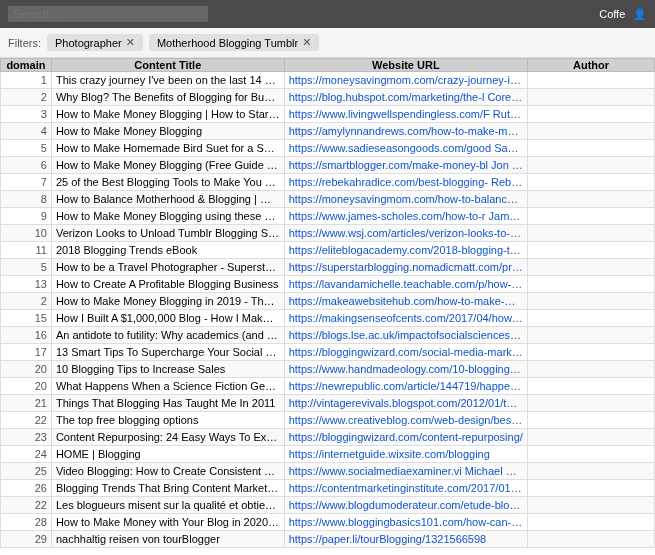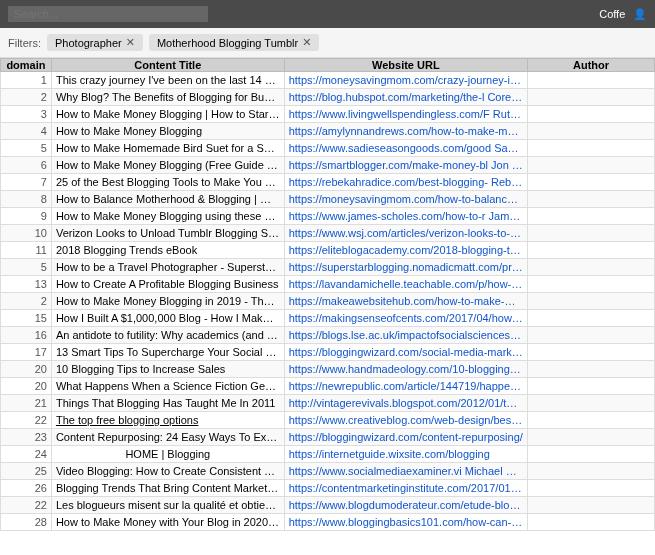--- a/index.html
+++ b/index.html
@@ -247,33 +247,33 @@
           <td class="col-author"></td>
         </tr>
         <tr>
           <td class="col-domain">21</td>
           <td class="col-title" style="overflow: hidden; text-overflow: ellipsis; white-space: nowrap;">Things That Blogging Has Taught Me In 2011</td>
           <td class="col-url" style="color: rgb(17, 85, 204); overflow: hidden; text-overflow: ellipsis; white-space: nowrap;">http://vintagerevivals.blogspot.com/2012/01/things-tha</td>
           <td class="col-author"></td>
         </tr>
         <tr>
           <td class="col-domain">22</td>
-          <td class="col-title" style="overflow: hidden; text-overflow: ellipsis; white-space: nowrap; text-decoration: underline;">The top free blogging options</td>
+          <td class="col-title" style="overflow: hidden; text-overflow: ellipsis; white-space: nowrap;">The top free blogging options</td>
           <td class="col-url" style="color: rgb(17, 85, 204); overflow: hidden; text-overflow: ellipsis; white-space: nowrap;">https://www.creativeblog.com/web-design/best-bloggir</td>
           <td class="col-author"></td>
         </tr>
         <tr>
           <td class="col-domain">23</td>
           <td class="col-title" style="overflow: hidden; text-overflow: ellipsis; white-space: nowrap;">Content Repurposing: 24 Easy Ways To Extend The Life Of Your</td>
           <td class="col-url" style="color: rgb(17, 85, 204); overflow: hidden; text-overflow: ellipsis; white-space: nowrap;">https://bloggingwizard.com/content-repurposing/</td>
           <td class="col-author"></td>
         </tr>
         <tr>
           <td class="col-domain">24</td>
-          <td class="col-title" style="overflow: hidden; text-overflow: ellipsis; white-space: nowrap; text-align: center;">HOME | Blogging</td>
+          <td class="col-title" style="overflow: hidden; text-overflow: ellipsis; white-space: nowrap;">HOME | Blogging</td>
           <td class="col-url" style="color: rgb(17, 85, 204); overflow: hidden; text-overflow: ellipsis; white-space: nowrap;">https://internetguide.wixsite.com/blogging</td>
           <td class="col-author"></td>
         </tr>
         <tr>
           <td class="col-domain">25</td>
           <td class="col-title" style="overflow: hidden; text-overflow: ellipsis; white-space: nowrap;">Video Blogging: How to Create Consistent YouTube Content</td>
           <td class="col-url" style="color: rgb(17, 85, 204); overflow: hidden; text-overflow: ellipsis; white-space: nowrap;">https://www.socialmediaexaminer.vi Michael Stela</td>
           <td class="col-author"></td>
         </tr>
         <tr>
@@ -285,17 +285,23 @@
         <tr>
           <td class="col-domain">22</td>
           <td class="col-title" style="overflow: hidden; text-overflow: ellipsis; white-space: nowrap;">Les blogueurs misent sur la qualité et obtiennent de meilleurs rc</td>
           <td class="col-url" style="color: rgb(17, 85, 204); overflow: hidden; text-overflow: ellipsis; white-space: nowrap;">https://www.blogdumoderateur.com/etude-blogging-0</td>
           <td class="col-author"></td>
         </tr>
         <tr>
           <td class="col-domain">28</td>
           <td class="col-title" style="overflow: hidden; text-overflow: ellipsis; white-space: nowrap;">How to Make Money with Your Blog in 2020 - Blogging Basics 1(</td>
           <td class="col-url" style="color: rgb(17, 85, 204); overflow: hidden; text-overflow: ellipsis; white-space: nowrap;">https://www.bloggingbasics101.com/how-can-i-make-r</td>
+          <td class="col-author"></td>
+        </tr>
+        <tr>
+          <td class="col-domain">29</td>
+          <td class="col-title" style="overflow: hidden; text-overflow: ellipsis; white-space: nowrap;">nachhaltig reisen von tourBlogger</td>
+          <td class="col-url" style="color: rgb(17, 85, 204); overflow: hidden; text-overflow: ellipsis; white-space: nowrap;">https://paper.li/tourBlogging/1321566598</td>
           <td class="col-author"></td>
         </tr>
       </tbody>
   </table>
 </div>
 
 </body></html>

